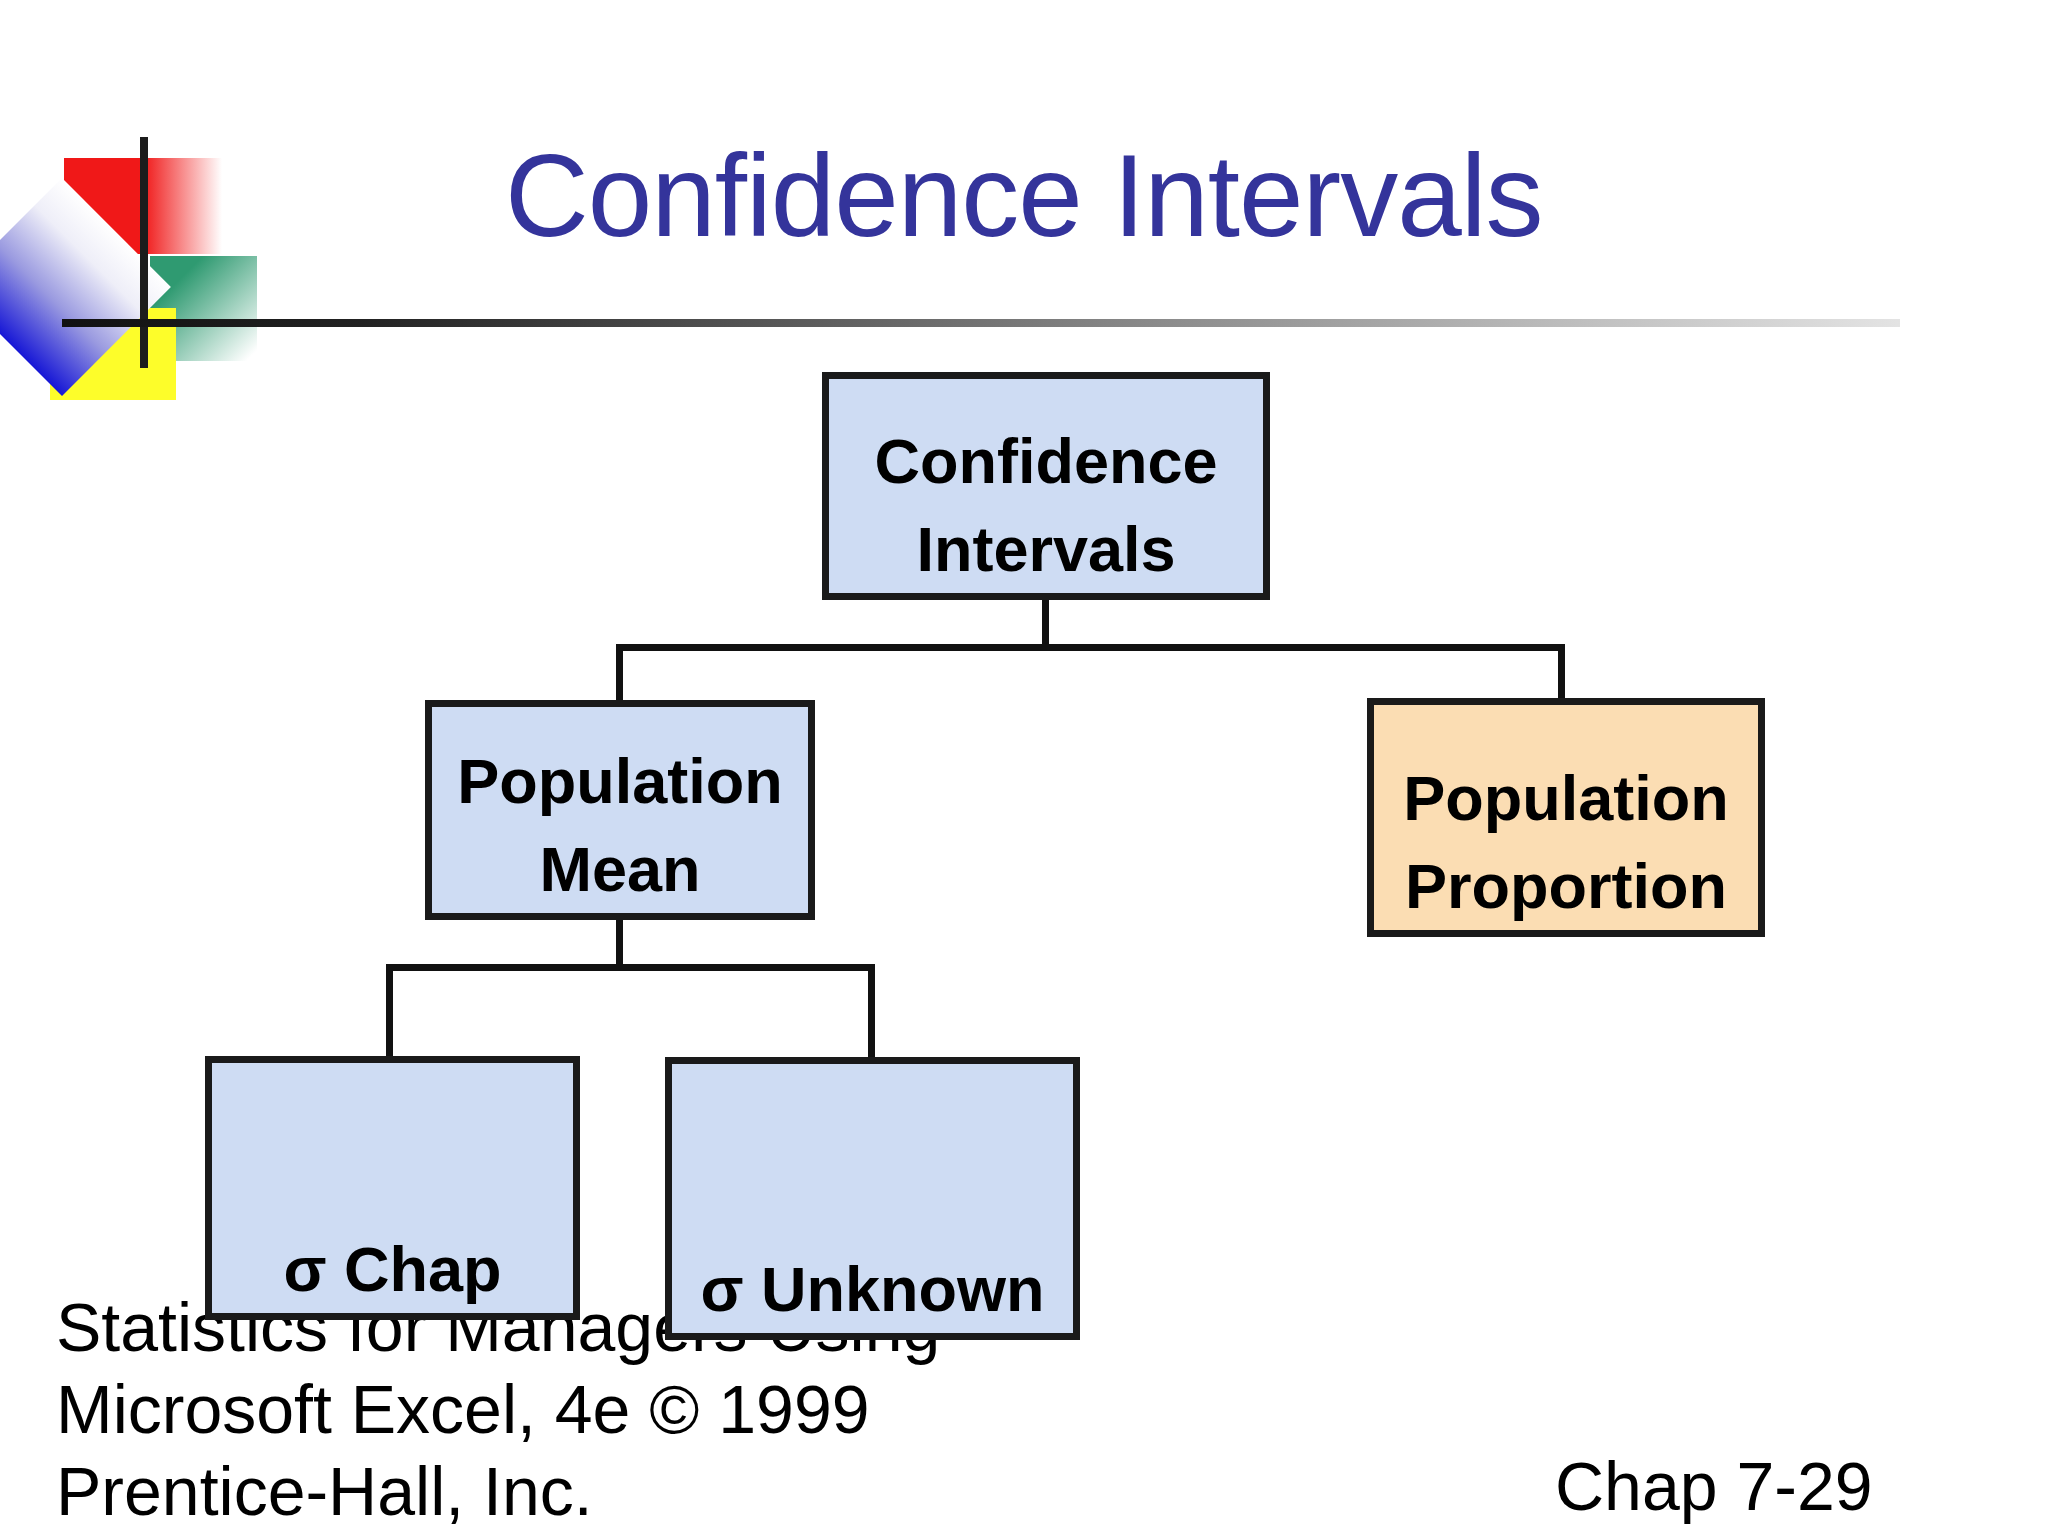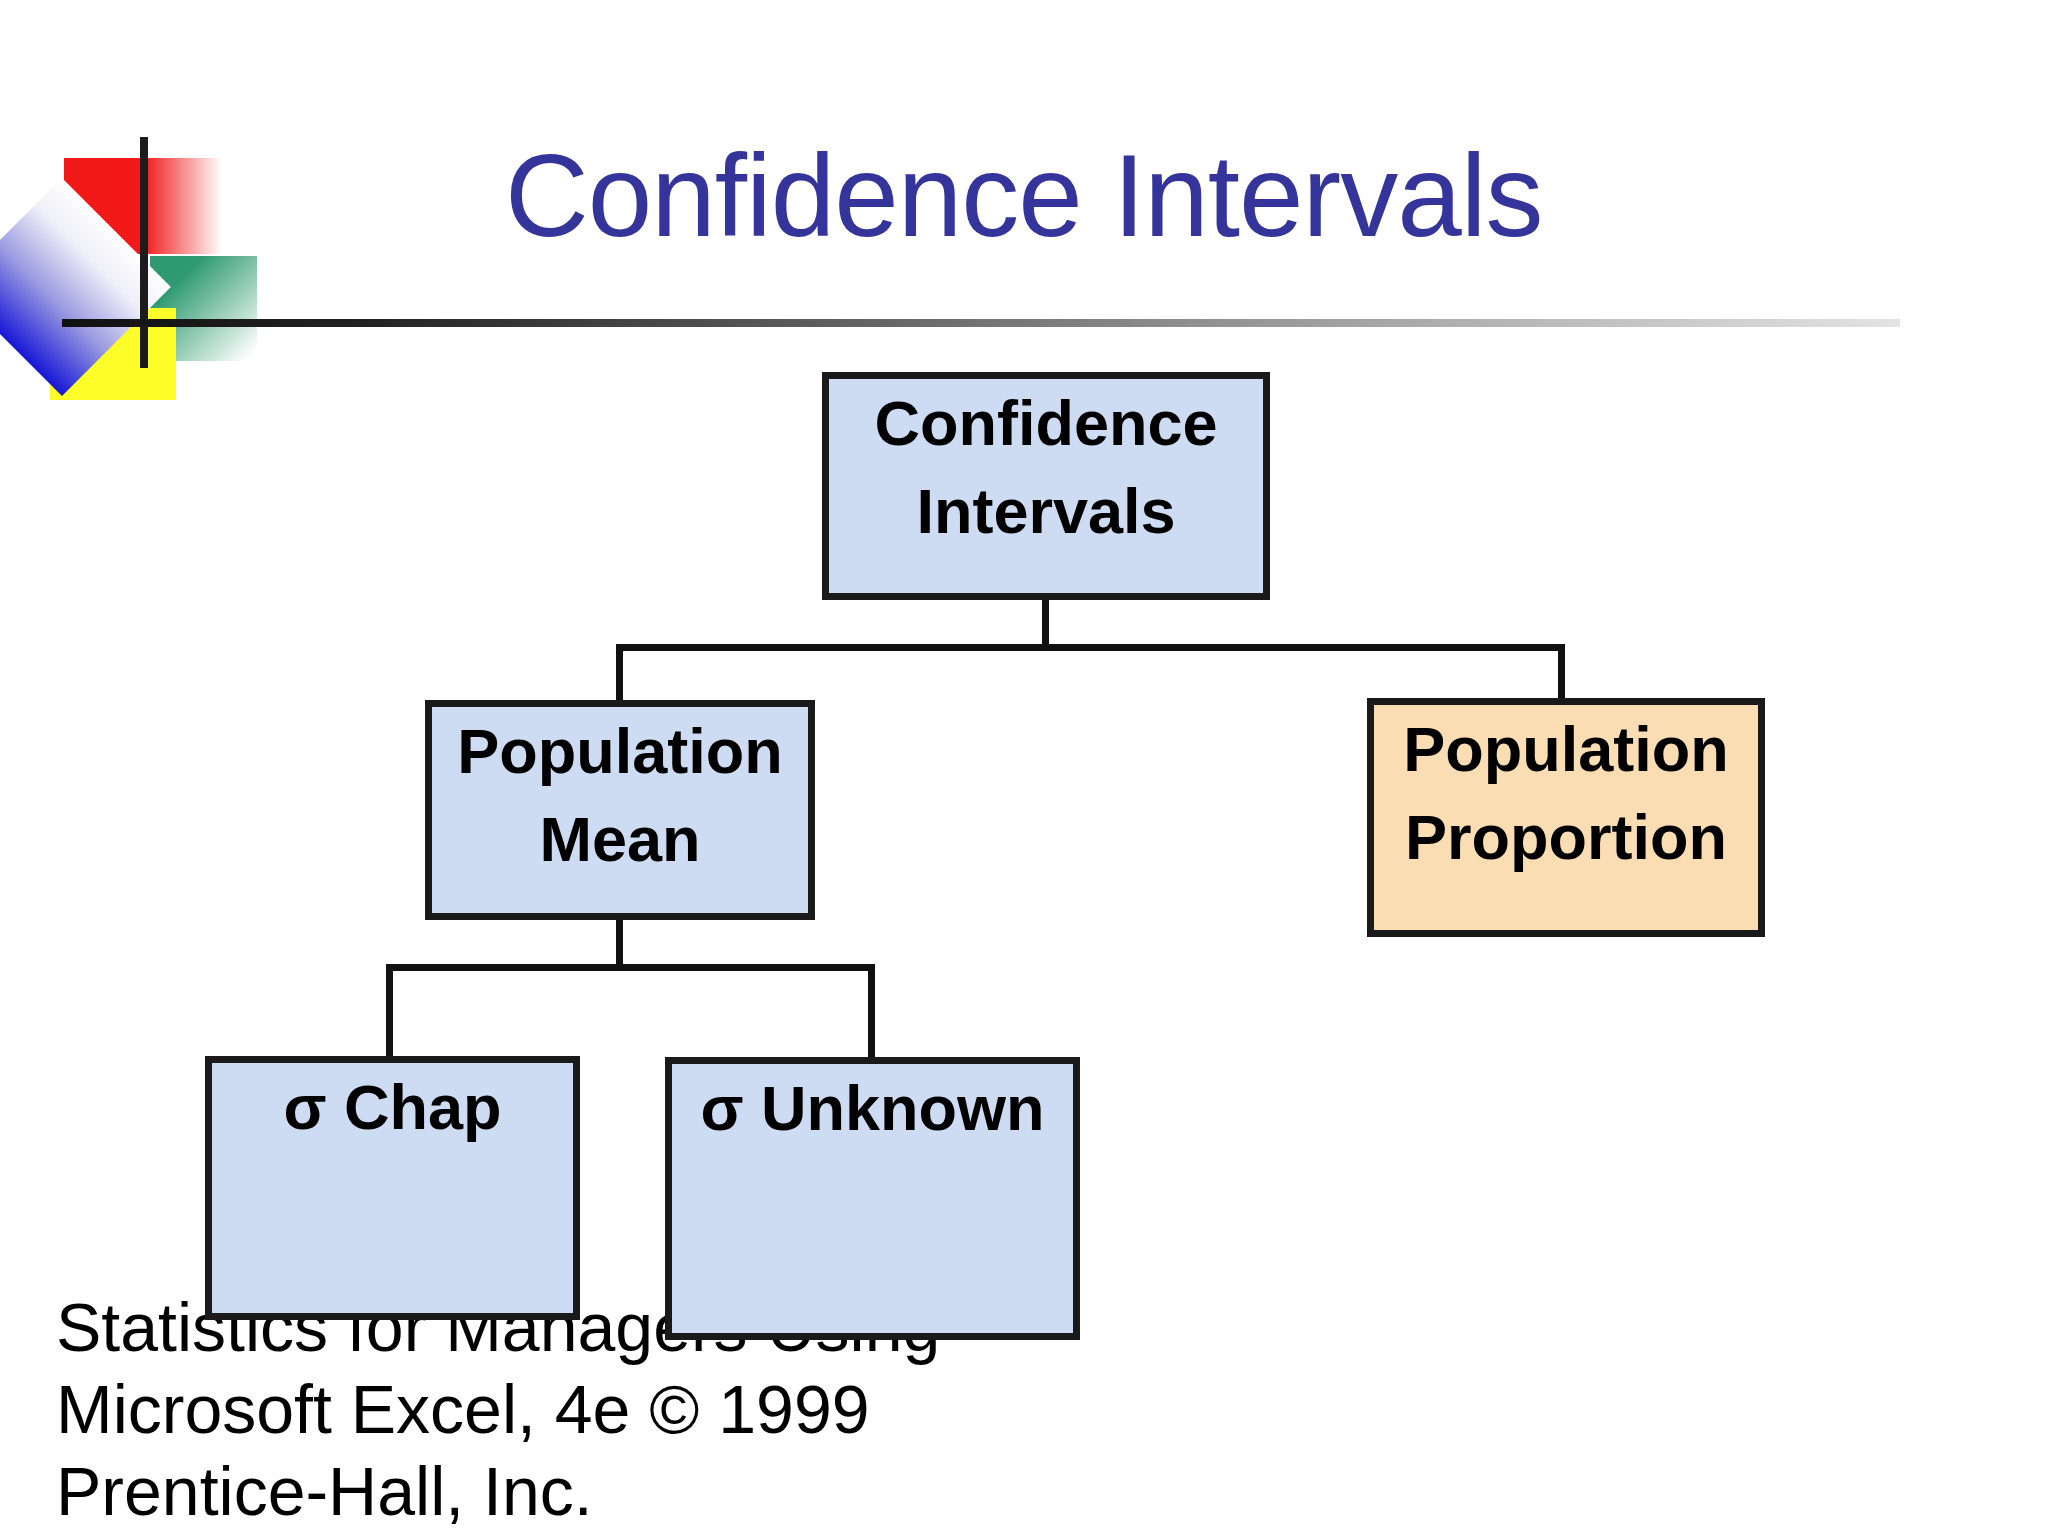--- a/index.html
+++ b/index.html
@@ -47,21 +47,21 @@
     background: linear-gradient(to right, #111111 0%, #222222 15%, #555555 35%,
                 #8a8a8a 55%, #bbbbbb 75%, #e9e9e9 95%, #f2f2f2 100%);
     z-index: 4;
   }
 
   
   .conn { position: absolute; background: #111111; z-index: 4; }
   .box {
     position: absolute; box-sizing: border-box;
     border: 7px solid #1a1a1a;
-    display: flex; align-items: flex-start; justify-content: center;
+    display: flex; align-items: flex-end; justify-content: center;
     text-align: center; white-space: pre-line;
     font-weight: bold; font-size: 63px; line-height: 1.4; color: #000000;
     z-index: 5;
   }
   .box-blue { background: #cedcf3; }
   .box-tan  { background: #fbddb3; }
 
   .box-root        { left: 822px;  top: 372px;  width: 448px; height: 228px; }
   .box-mean        { left: 425px;  top: 700px;  width: 390px; height: 220px; }
   .box-prop        { left: 1367px; top: 698px;  width: 398px; height: 239px; }
@@ -103,20 +103,21 @@
   </div>
 
   <div class="title">Confidence Intervals</div>
   <div class="divider"></div>
 
   <div class="footer">
     <div>Statistics for Managers Using</div>
     <div>Microsoft Excel, 4e © 1999</div>
     <div>Prentice-Hall, Inc.</div>
   </div>
+  <div class="page-label">Chap 7-29</div>
 
   <div class="conn conn-stub1"></div>
   <div class="conn conn-h1"></div>
   <div class="conn conn-drop-l1"></div>
   <div class="conn conn-drop-r1"></div>
   <div class="conn conn-stub2"></div>
   <div class="conn conn-h2"></div>
   <div class="conn conn-drop-l2"></div>
   <div class="conn conn-drop-r2"></div>
 

